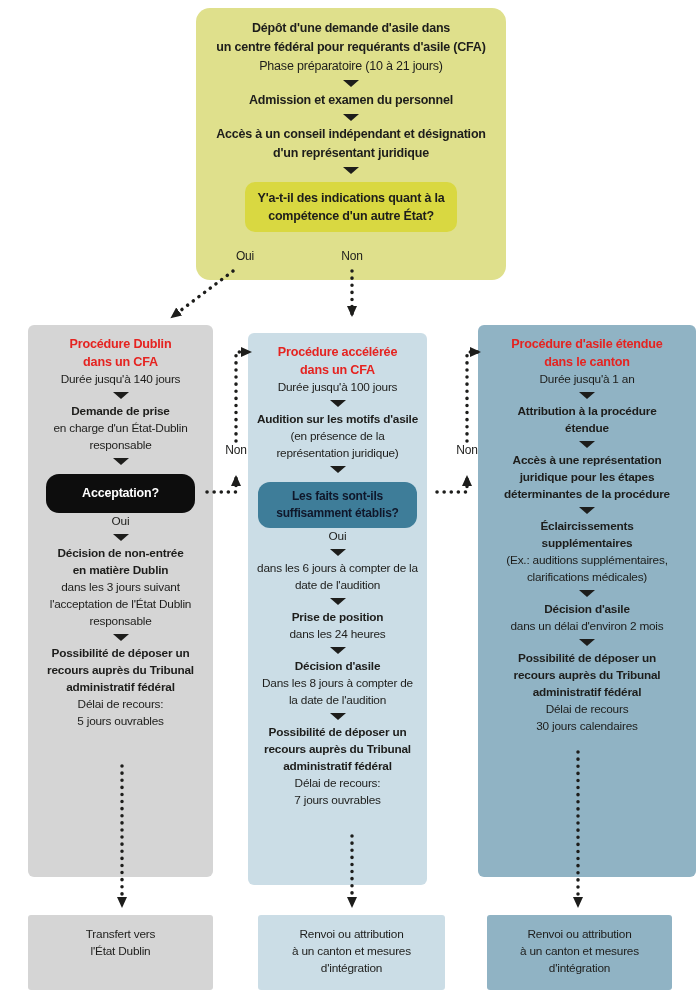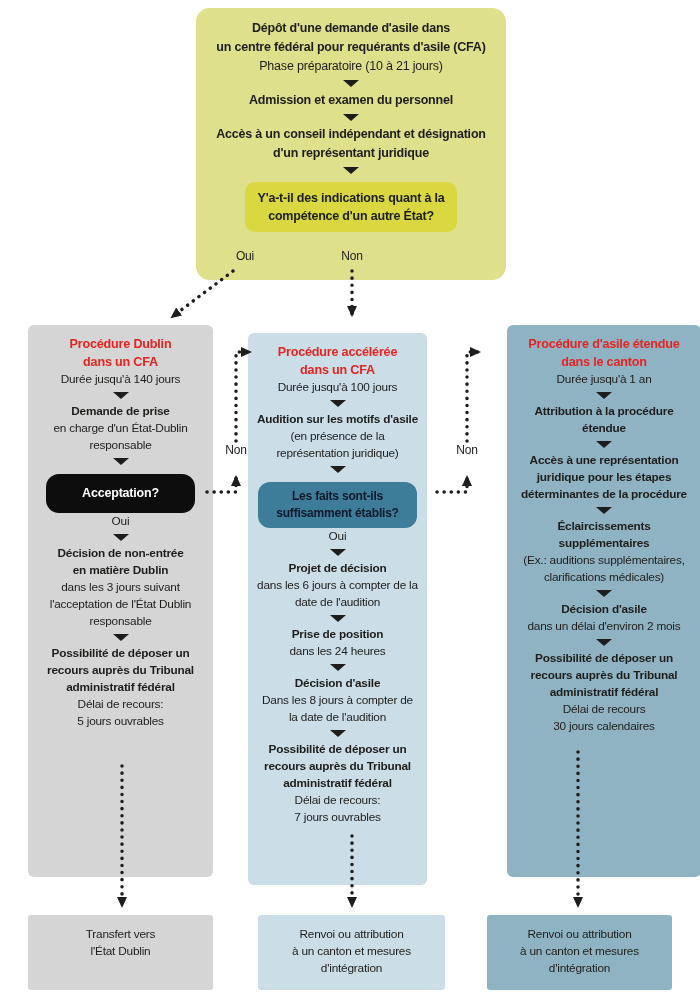--- a/index.html
+++ b/index.html
@@ -20,21 +20,21 @@
   #topbox{left:196px;top:8px;width:310px;height:272px;background:var(--top-box,#dfe08c);
           border-radius:14px;padding-top:11px;font-size:12.5px;line-height:19px;}
   #qpill{background:var(--question-pill,#d9d841);border-radius:10px;padding:7px 13px;
          margin-top:4px;font-size:12.5px;line-height:18px;}
 
   
   .col{top:325px;height:552px;border-radius:6px;padding-top:10px;
        font-size:11.8px;line-height:17px;}
   #col0{left:28px;width:185px;background:var(--grey-box,#d5d5d5);}
   #col1{left:248px;width:179px;background:var(--light-blue-box,#cbdde6);margin-top:8px;}
-  #col2{left:507px;width:194px;background:var(--blue-grey-box,#90b3c4);}
+  #col2{left:478px;width:218px;background:var(--blue-grey-box,#90b3c4);}
   #pill-accept{background:var(--black-pill,#0d0d0d);color:#fff;border-radius:13px;
                padding:11px 36px;margin-top:5px;font-size:12.5px;line-height:17px;}
   #pill-faits{background:var(--teal-pill,#3e7d99);color:#0f172a;border-radius:12px;
               padding:6px 18px;margin-top:5px;font-size:12px;line-height:17px;}
 
   
   .lbl{position:absolute;width:44px;text-align:center;font-size:12px;z-index:6;}
   #oui-top{left:223px;top:249px;}
   #non-top{left:330px;top:249px;}
   #non-left{left:214px;top:443px;}
@@ -121,21 +121,20 @@
     <p class="t">Durée jusqu'à 100 jours</p>
     <div class="arr"></div>
     <p class="t b">Audition sur les motifs d'asile</p>
     <p class="t">(en présence de la
 représentation juridique)</p>
     <div class="arr"></div>
     <span class="pill" id="pill-faits">Les faits sont-ils
 suffisamment établis?</span>
     <p class="t">Oui</p>
     <div class="arr"></div>
-    <p class="t b">Projet de décision</p>
     <p class="t">dans les 6 jours à compter de la
 date de l'audition</p>
     <div class="arr"></div>
     <p class="t b">Prise de position</p>
     <p class="t">dans les 24 heures</p>
     <div class="arr"></div>
     <p class="t b">Décision d'asile</p>
     <p class="t">Dans les 8 jours à compter de
 la date de l'audition</p>
     <div class="arr"></div>

